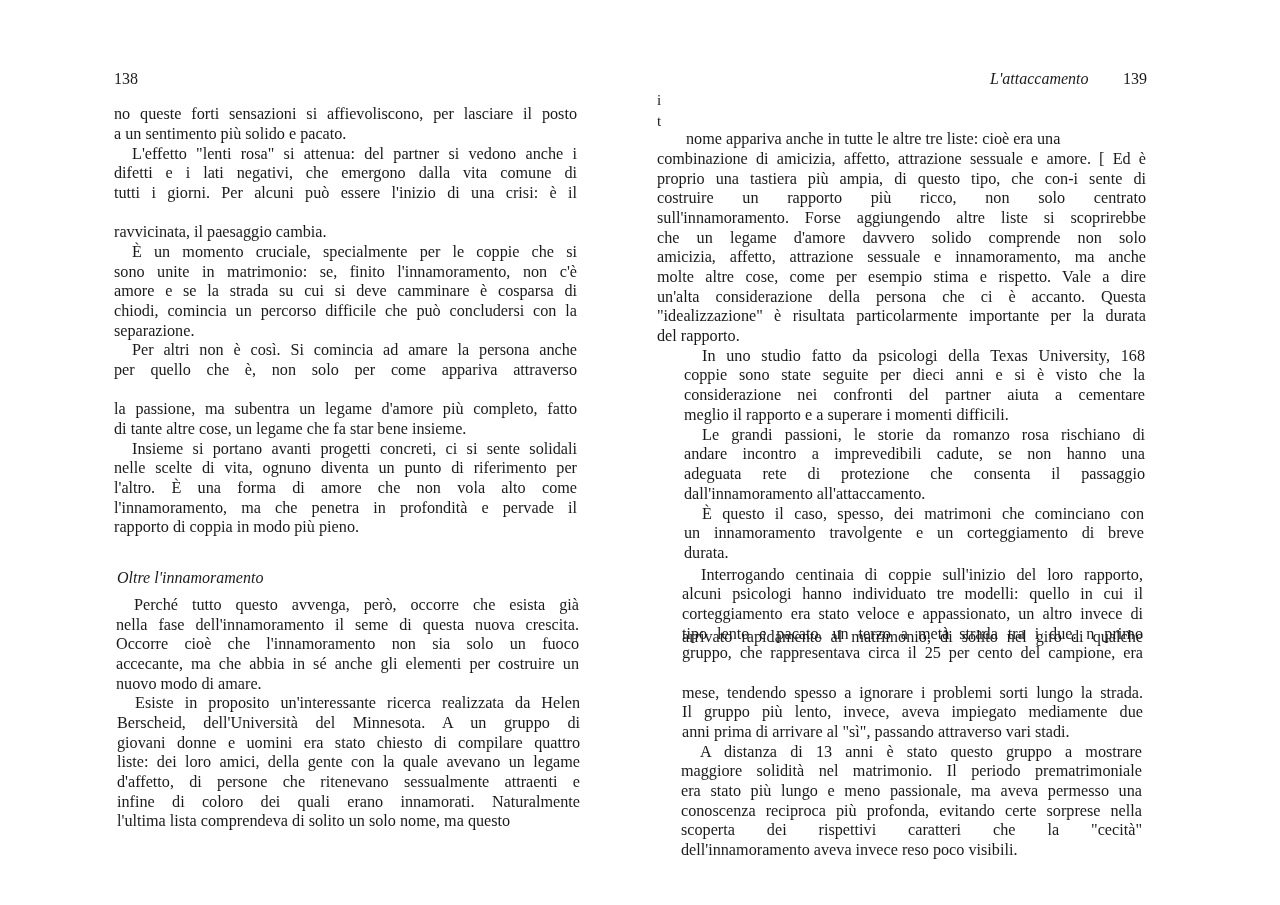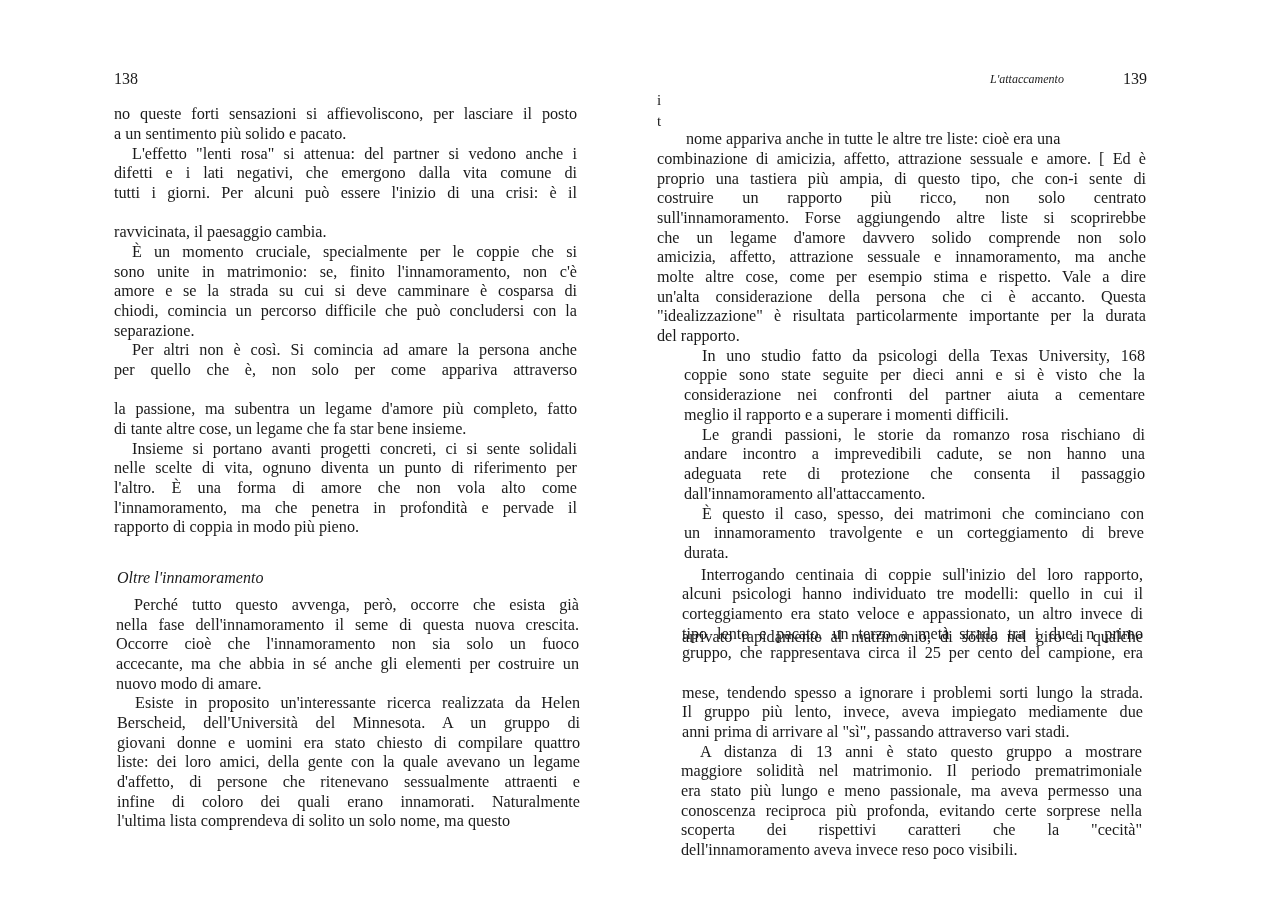--- a/index.html
+++ b/index.html
@@ -2,21 +2,21 @@
 <html><head>
 <meta charset="utf-8">
 <style>
   html, body { margin: 0; padding: 0; background: #ffffff; }
   body { width: 1280px; height: 905px; position: relative; overflow: hidden;
          font-family: "Liberation Serif", "DejaVu Serif", serif; color: #1a1a1a; }
   .page { position: absolute; top: 0; height: 905px; }
   .page-left { left: 4px; width: 640px; }
   .page-right { left: 640px; width: 640px; }
   .folio { position: absolute; font-size: 16px; line-height: 20px; }
-  .running-head { position: absolute; font-size: 12px; line-height: 20px; font-style: italic; }
+  .running-head { position: absolute; font-size: 16px; line-height: 20px; font-style: italic; }
   .line { position: absolute; font-size: 16.2px; line-height: 19.6px; white-space: nowrap; }
   .just { text-align: justify; text-align-last: justify; white-space: normal; }
   .heading { position: absolute; font-size: 16px; font-style: italic; line-height: 20px; }
   .stray { position: absolute; font-size: 15px; line-height: 20px; }
 </style>
 </head>
 <body>
 
 <div class="page page-left">
   <div class="folio" style="left:110px; top:69px;">138</div>

